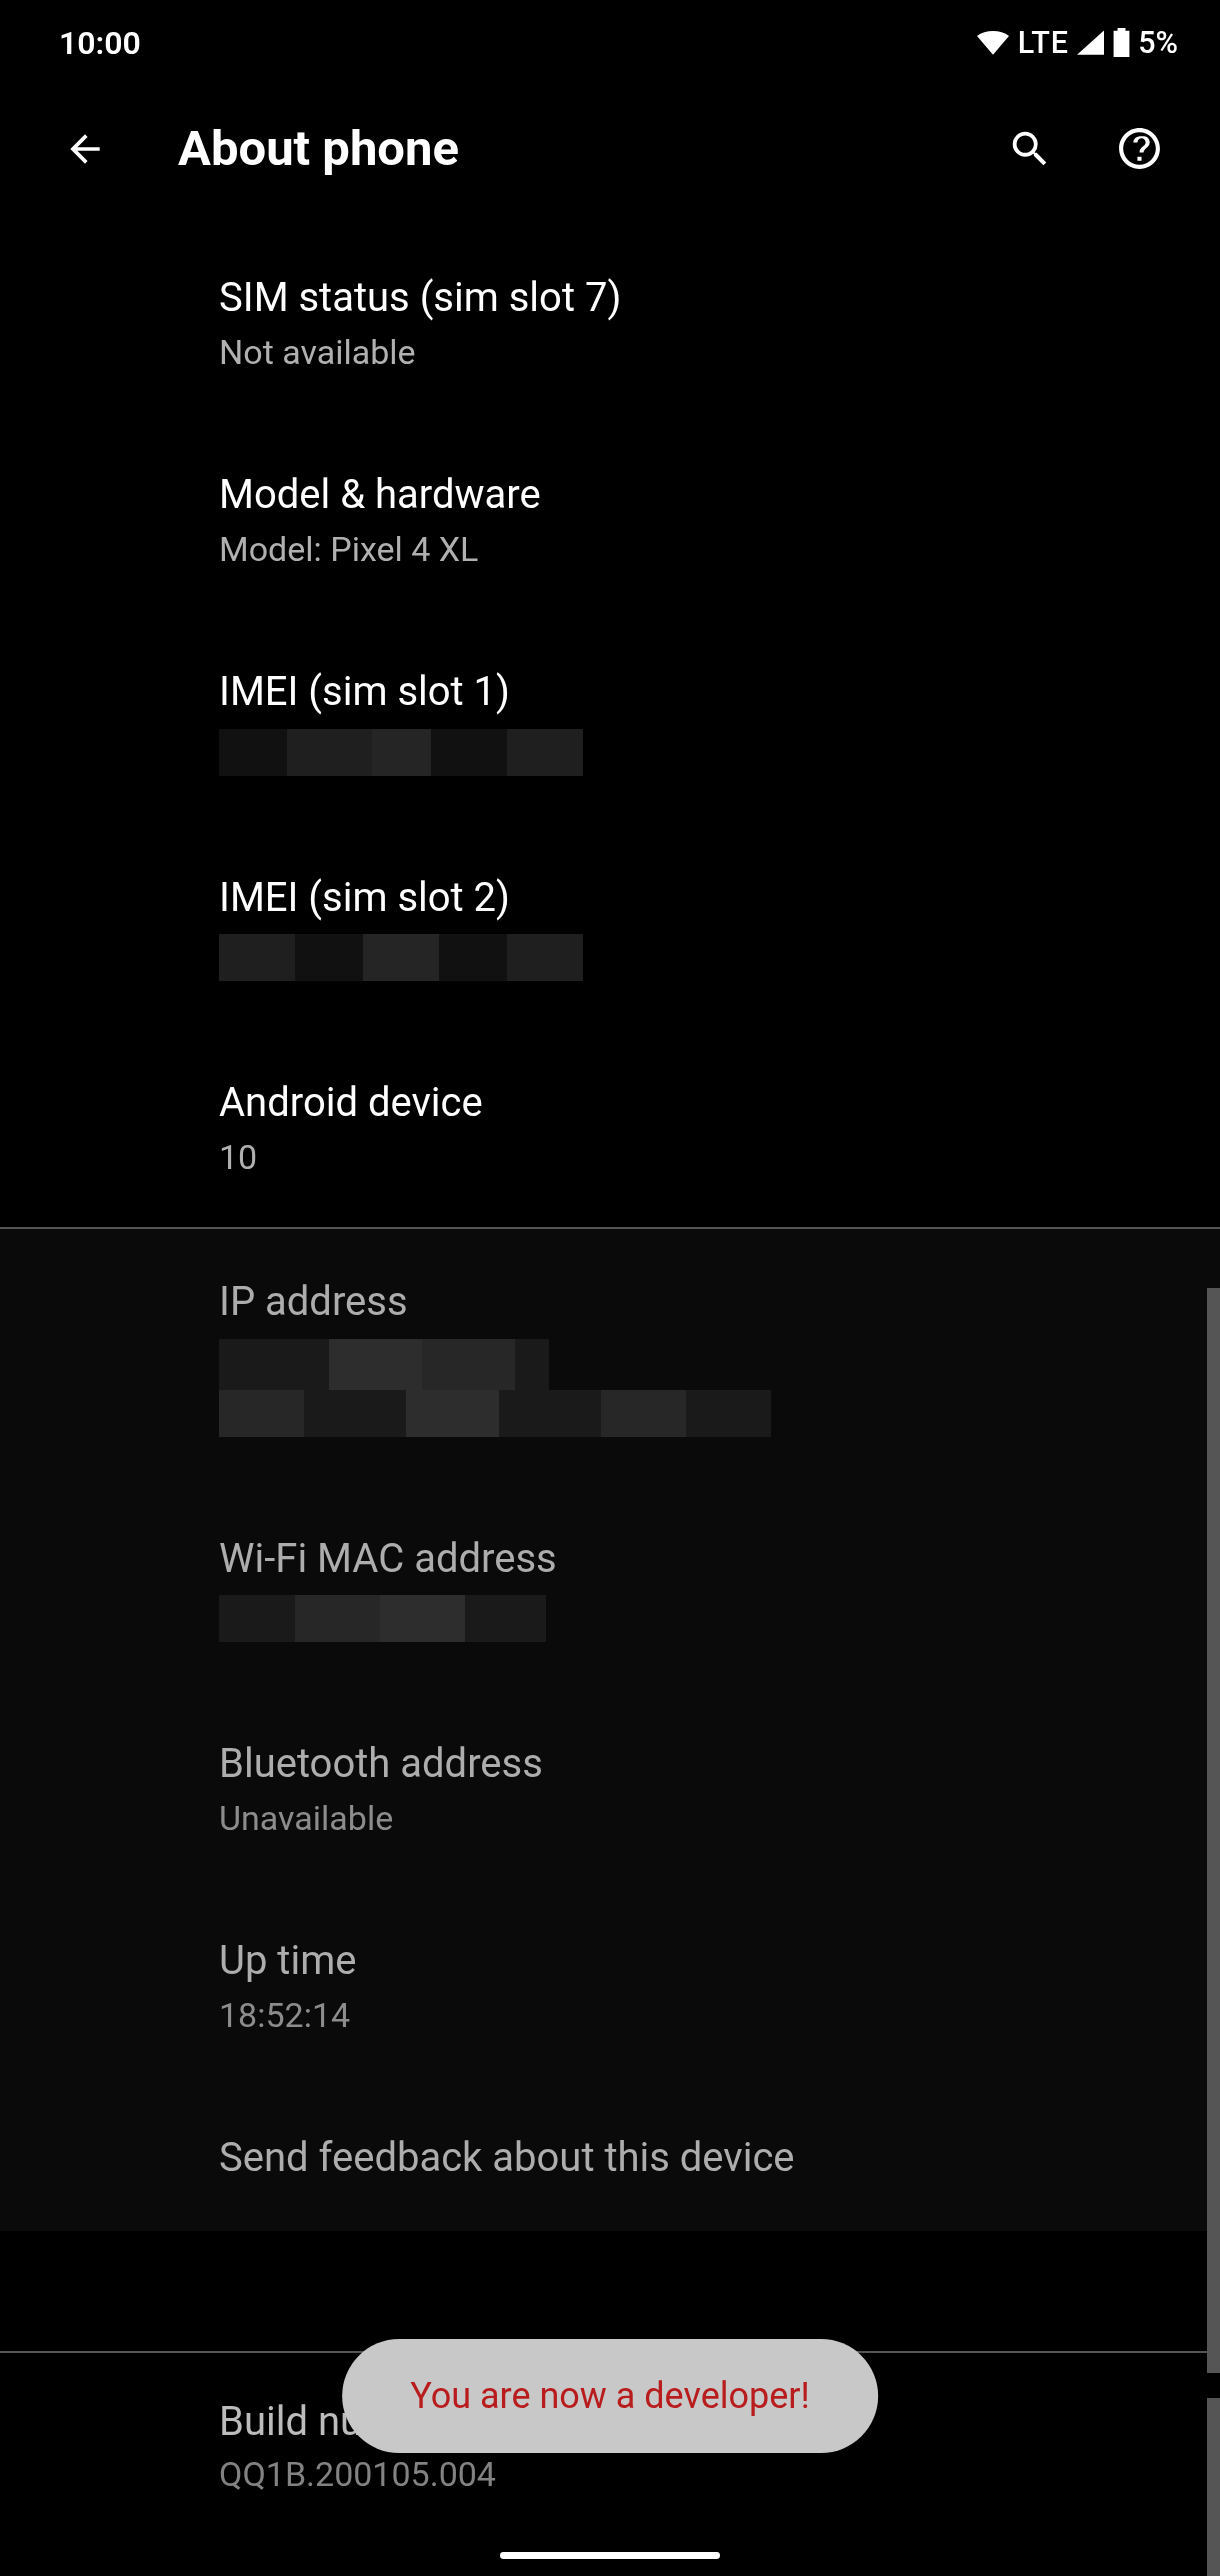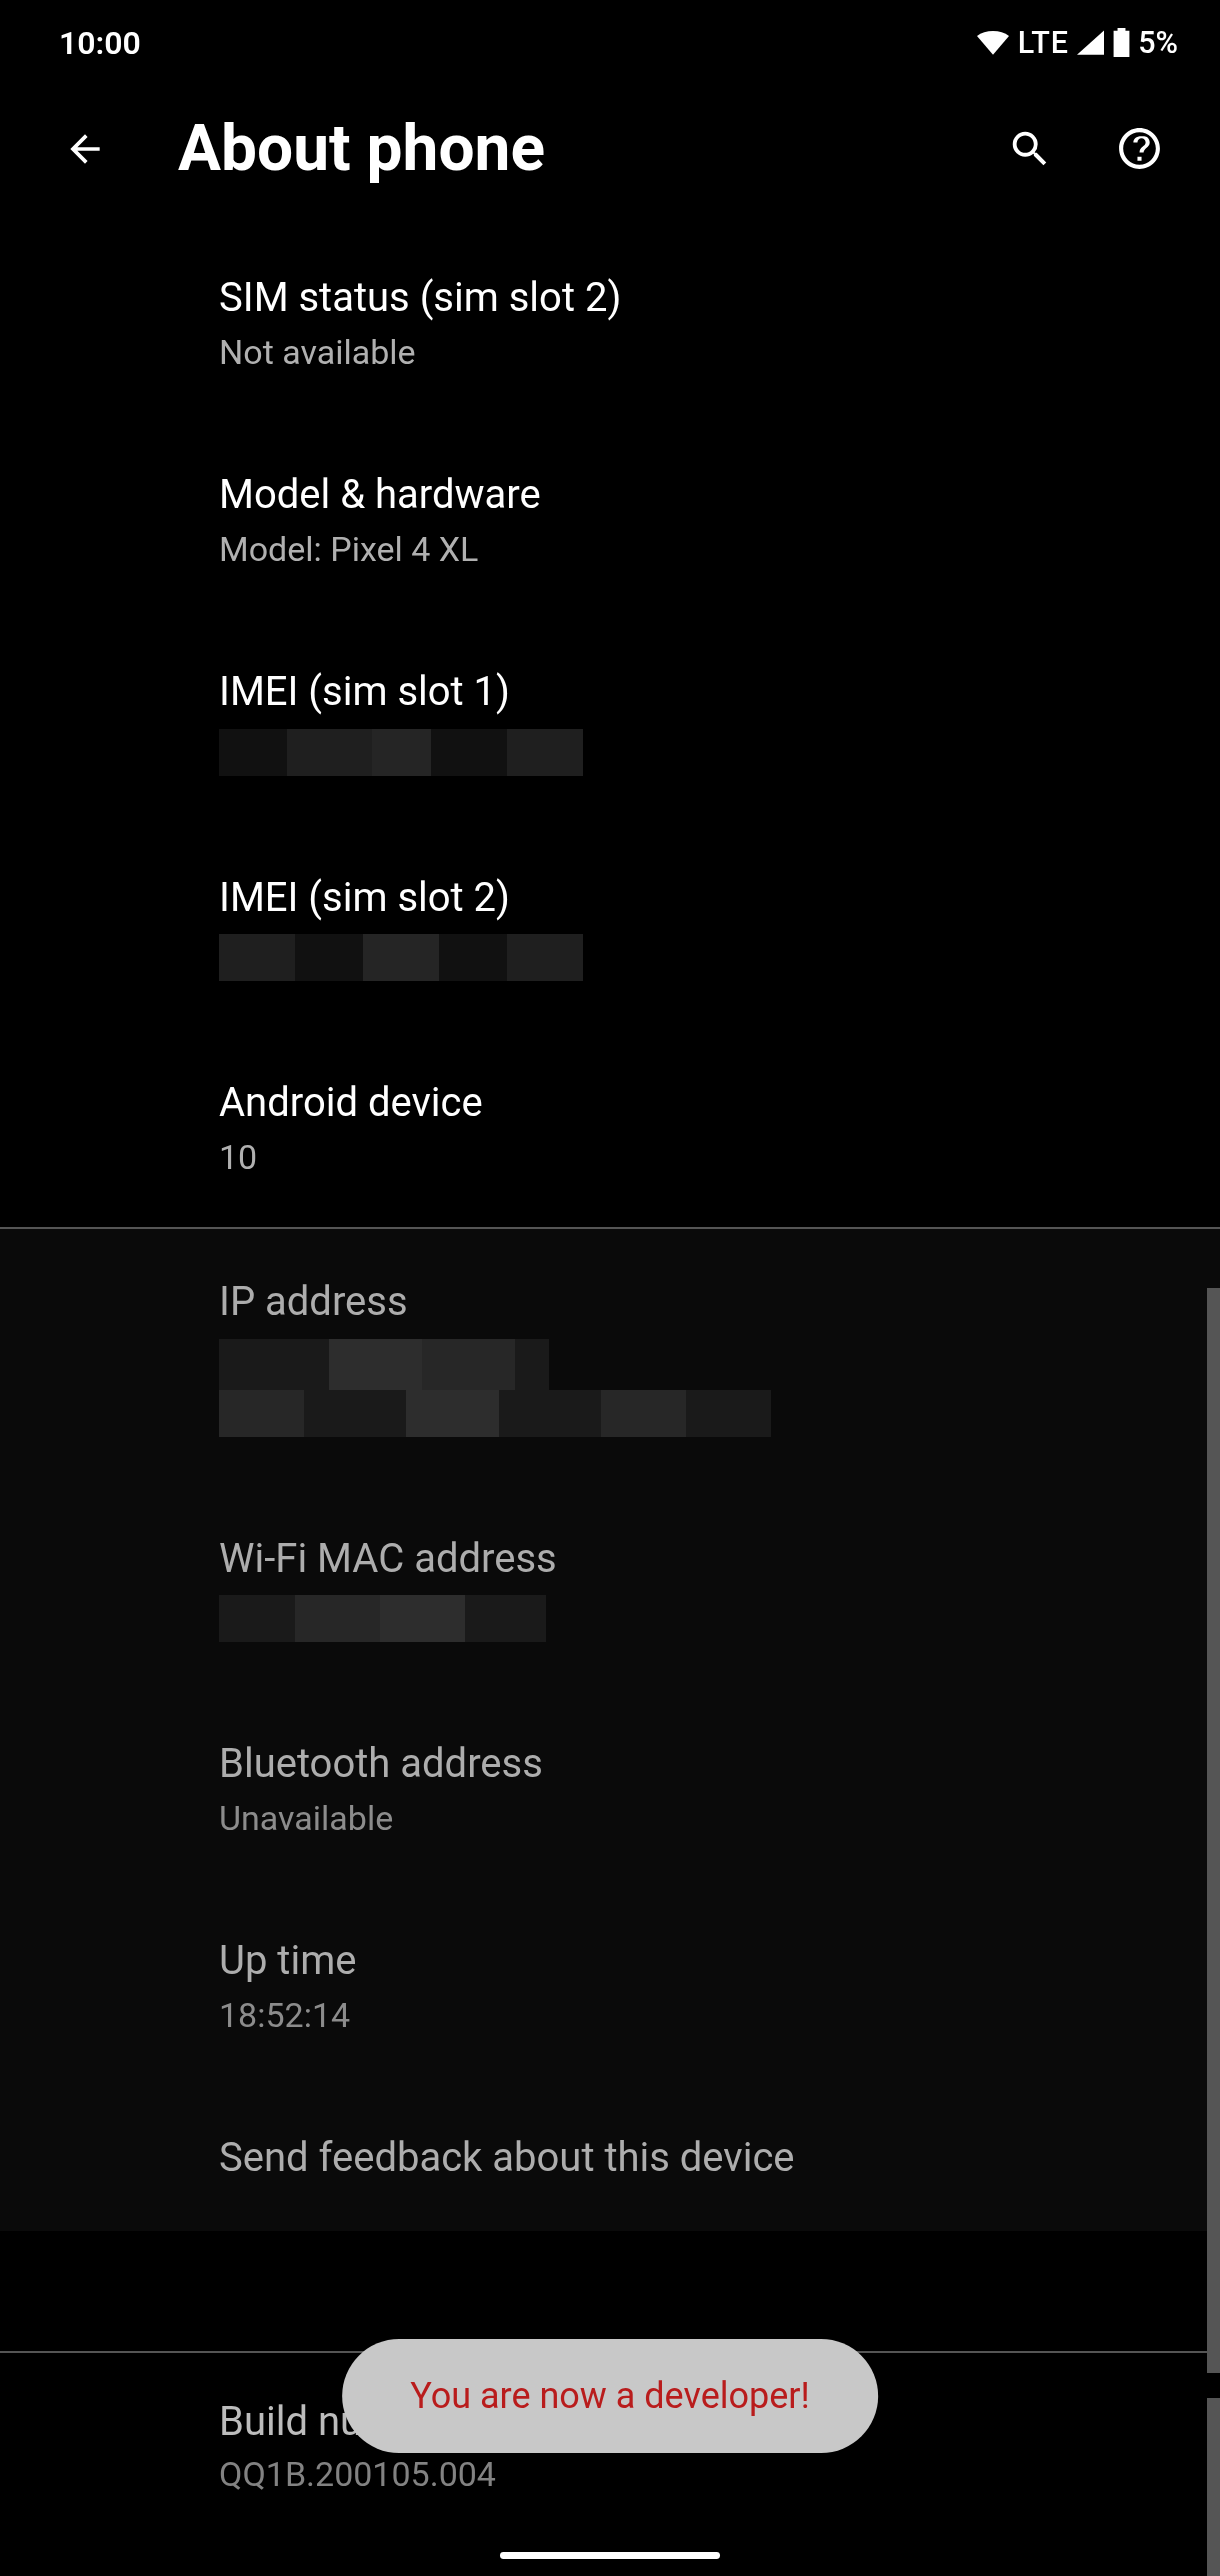--- a/index.html
+++ b/index.html
@@ -47,21 +47,21 @@
     }
     .back-btn {
       width: 68px;
       height: 68px;
       display: flex;
       align-items: center;
       justify-content: center;
       margin-right: 59px;
     }
     .title {
-      font-size: 64px;
+      font-size: 49px;
       font-weight: 700;
       flex: 1;
     }
     .action-icons {
       display: flex;
       gap: 51px;
       align-items: center;
       padding-right: 17px;
     }
     .icon-btn {
@@ -235,21 +235,21 @@
       <svg width="49" height="49" viewBox="0 0 24 24">
           <path d="M12 2C6.48 2 2 6.48 2 12s4.48 10 10 10 10-4.48 10-10S17.52 2 12 2zm0 18c-4.41 0-8-3.59-8-8s3.59-8 8-8 8 3.59 8 8-3.59 8-8 8zm1-4h-2v2h2v-2zm-.06-10C10.32 6 9 7.32 9 9h2c0-1.1.9-2 2-2s2 .9 2 2c0 2-3 1.75-3 5h2c0-2.25 3-2.5 3-5 0-1.79-1.46-3.24-3.06-3z" fill="#fff"></path>
         </svg>
     </div>
   </div>
 </div>
 
 <div class="content">
 
   <div class="item">
-    <div class="item-label">SIM status (sim slot 2)</div>
+    <div class="item-label">SIM status (sim slot 7)</div>
     <div class="item-value">Not available</div>
   </div>
 
   <div class="item">
     <div class="item-label">Model &amp; hardware</div>
     <div class="item-value">Model: Pixel 4 XL</div>
   </div>
 
   <div class="item">
     <div class="item-label">IMEI (sim slot 1)</div>

